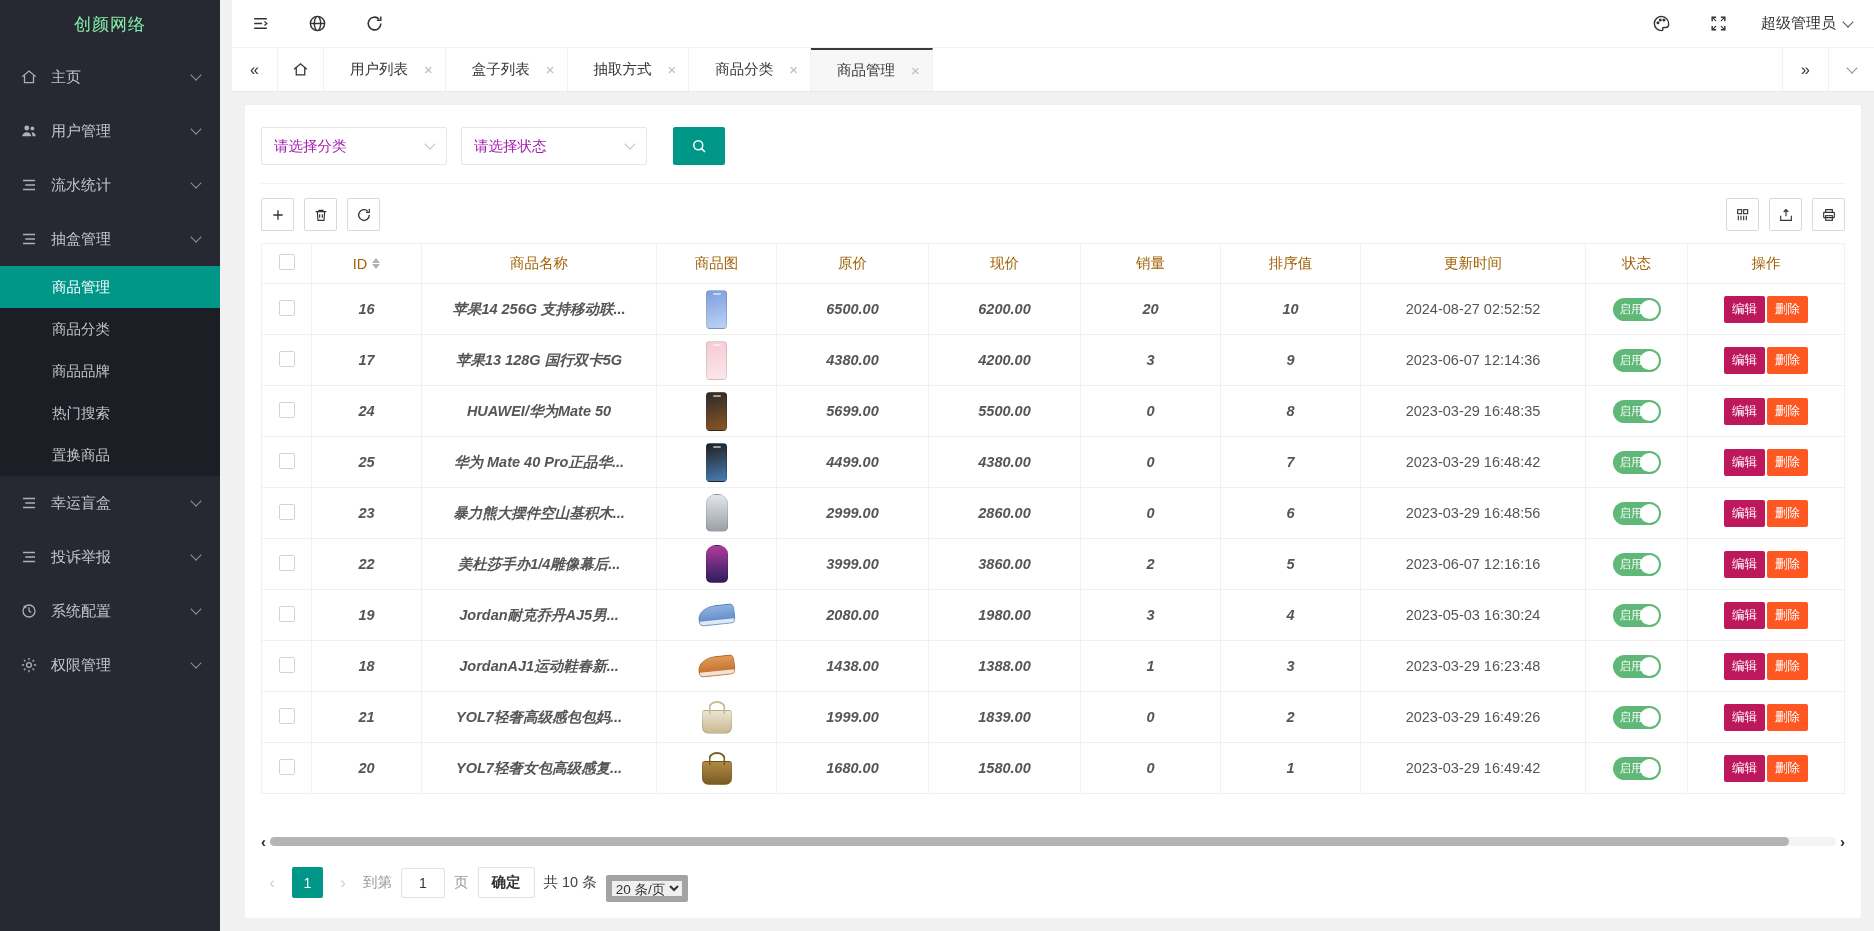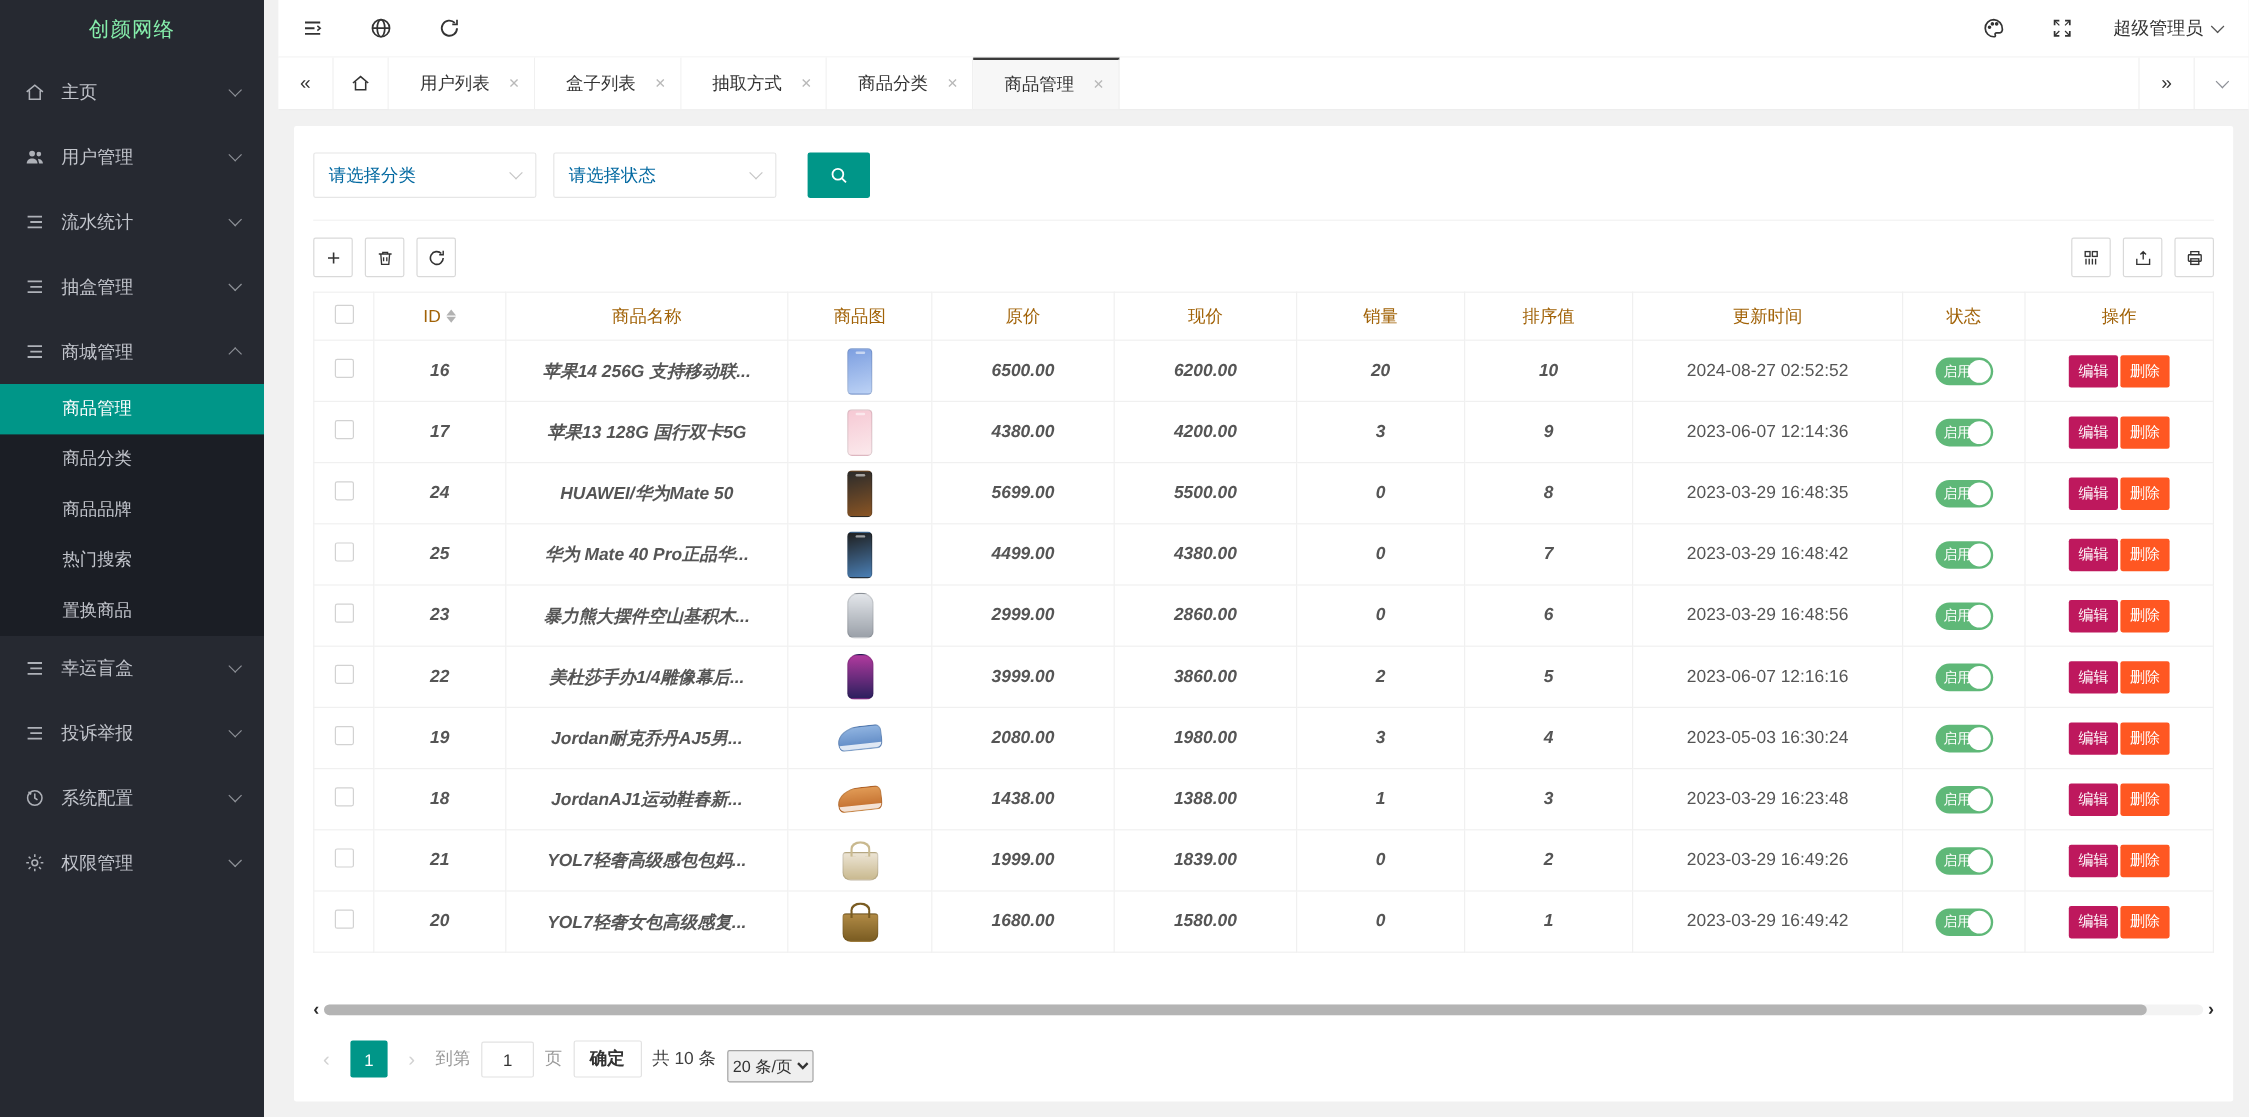--- a/index.html
+++ b/index.html
@@ -36,21 +36,21 @@
   .tab { display:flex; align-items:center; padding:0 12px 0 26px; border-right:1px solid #f0f0f0; cursor:pointer; position:relative; background:#fff; }
   .tab .close { margin-left:16px; color:#b9b9b9; font-size:15px; line-height:1; }
   .tab.active { background:#f7f7f7; border-top:2px solid #3a3a3a; }
   .tabbar-right { margin-left:auto; display:flex; }
 
   .content { flex:1; background:#f1f1f1; padding:13px; min-height:0; }
   .card { background:#fff; height:100%; border-radius:2px; padding:16px; display:flex; flex-direction:column; min-height:0; }
 
   
   .filter-row { display:flex; gap:14px; padding:6px 0 18px 0; border-bottom:1px solid #f2f2f2; }
-  .select { width:186px; height:38px; border:1px solid #e6e6e6; border-radius:2px; display:flex; align-items:center; justify-content:space-between; padding:0 12px; color:#0369a1; font-size:14.5px; cursor:pointer; background:#fff; }
+  .select { width:186px; height:38px; border:1px solid #e6e6e6; border-radius:2px; display:flex; align-items:center; justify-content:space-between; padding:0 12px; color:#a21caf; font-size:14.5px; cursor:pointer; background:#fff; }
   .select .chev { border-color:#c4c4c4; }
   .search-btn { width:52px; height:38px; background:#009688; border:none; border-radius:2px; color:#fff; display:flex; align-items:center; justify-content:center; cursor:pointer; margin-left:12px; }
   .search-btn svg { width:18px; height:18px; }
 
   
   .toolbar { display:flex; align-items:center; padding:14px 0 12px 0; }
   .tool-btn { width:33px; height:33px; border:1px solid #d9d9d9; border-radius:2px; background:#fff; display:flex; align-items:center; justify-content:center; color:#333; cursor:pointer; margin-right:10px; }
   .tool-btn svg { width:16px; height:16px; }
   .toolbar-right { margin-left:auto; display:flex; }
   .toolbar-right .tool-btn { margin-right:0; margin-left:10px; }
@@ -85,21 +85,21 @@
   
   .hscroll { margin-top:auto; display:flex; align-items:center; height:16px; gap:4px; }
   .hs-arrow { color:#2b2b2b; font-size:15px; font-weight:bold; cursor:pointer; line-height:1; }
   .hs-track { flex:1; height:9px; background:#f3f3f3; border-radius:5px; position:relative; }
   .hs-thumb { position:absolute; left:0; top:0; height:9px; width:97%; background:#b4b4b4; border-radius:5px; cursor:grab; }
   .pager { display:flex; align-items:center; padding-top:14px; font-size:14.5px; color:#666; gap:9px; }
   .pg-nav { color:#d2d2d2; font-size:17px; width:22px; text-align:center; cursor:default; }
   .pg-cur { width:31px; height:31px; background:#009688; color:#fff; border-radius:2px; display:flex; align-items:center; justify-content:center; font-size:14px; }
   .pg-input { width:44px; height:30px; border:1px solid #e2e2e2; border-radius:2px; text-align:center; font-size:14px; color:#333; font-family:inherit; }
   .pg-confirm { height:31px; padding:0 13px; background:#fff; border:1px solid #e2e2e2; border-radius:2px; font-weight:bold; font-size:14.5px; color:#333; cursor:pointer; font-family:inherit; }
-  .pg-size { height:27px; border:1px solid #a3a3a3; border-radius:2px; font-size:13.5px; color:#333; font-family:inherit;margin-top:12px; }
+  .pg-size { height:27px; border:6px solid #a3a3a3; border-radius:2px; font-size:13.5px; color:#333; font-family:inherit;margin-top:12px; }
   .muted { color:#999; }
 </style>
 </head>
 <body>
 
 <div class="app">
 
   <aside class="sidebar">
     <div class="brand">创颜网络</div>
     <nav id="sidebar-menu">
@@ -134,29 +134,20 @@
           <span class="chev"></span>
         </div>
         <div class="menu-item">
           <span class="mi-icon">
             <svg viewBox="0 0 24 24" fill="none" stroke="currentColor" stroke-width="2">
               <path d="M4 6h16M7 12h13M4 18h16"></path>
             </svg>
           </span>
           <span class="mi-label">抽盒管理</span>
           <span class="chev"></span>
-        </div>
-        <div class="menu-item">
-          <span class="mi-icon">
-            <svg viewBox="0 0 24 24" fill="none" stroke="currentColor" stroke-width="2">
-              <path d="M4 6h16M7 12h13M4 18h16"></path>
-            </svg>
-          </span>
-          <span class="mi-label">商城管理</span>
-          <span class="chev up"></span>
         </div>
         <div class="submenu">
           <div class="submenu-item active">商品管理</div>
           <div class="submenu-item">商品分类</div>
           <div class="submenu-item">商品品牌</div>
           <div class="submenu-item">热门搜索</div>
           <div class="submenu-item">置换商品</div>
         </div>
         <div class="menu-item">
           <span class="mi-icon">

